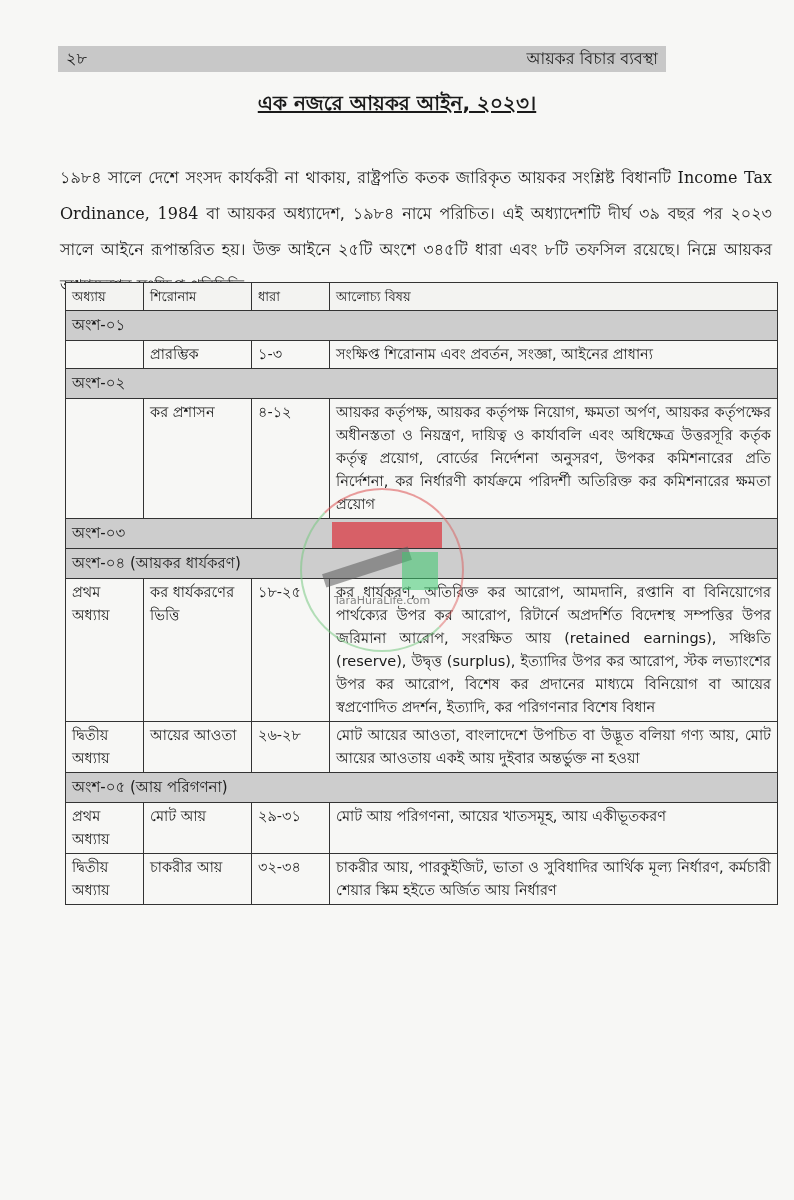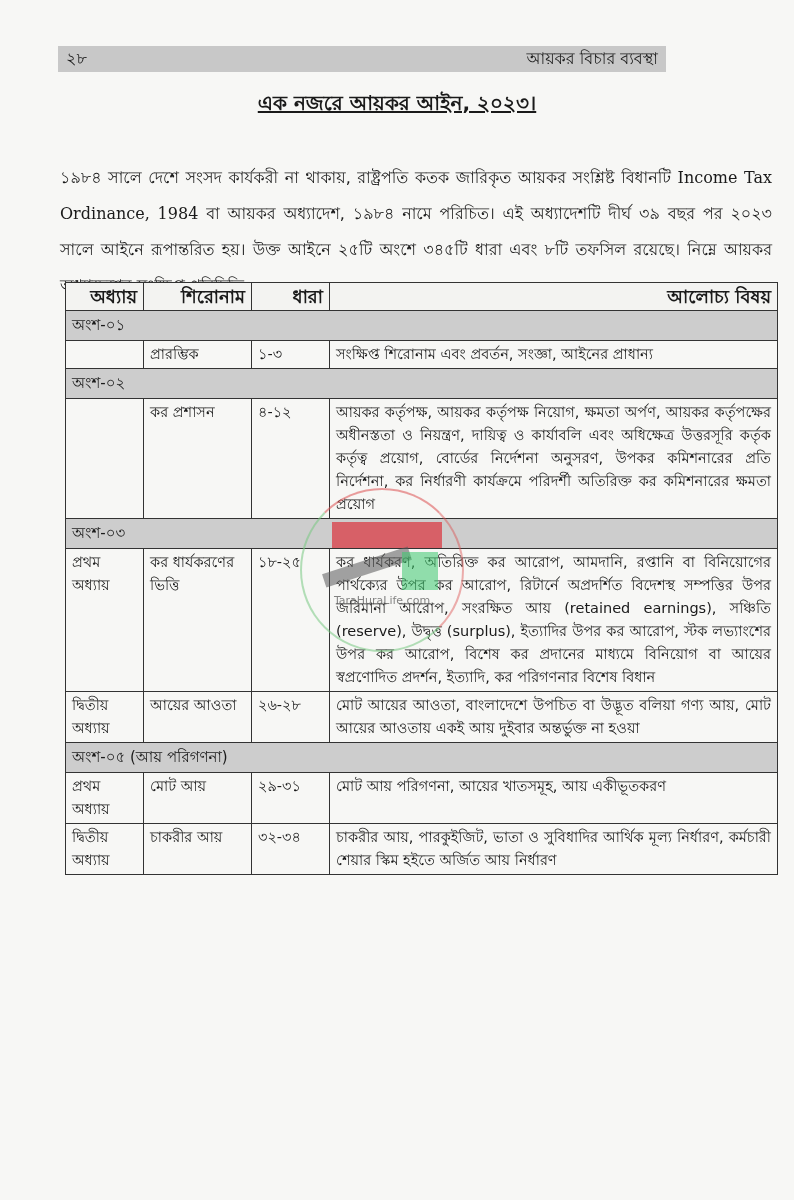--- a/index.html
+++ b/index.html
@@ -20,21 +20,21 @@
     .intro {
       position: absolute; left: 60px; top: 144px; width: 712px;
       font-size: 16px; line-height: 36px; text-align: justify;
     }
     .intro .latin { font-family: "DejaVu Serif", "Liberation Serif", serif; }
     table {
       position: absolute; left: 65px; top: 282px; width: 713px;
       border-collapse: collapse; font-size: 14.5px; line-height: 23px;
     }
     td, th { border: 1px solid #333; padding: 2px 6px; vertical-align: top; }
-    th { font-weight: bold; font-size: 18px; text-align: right; background: #f3f3f1; }
+    th { font-weight: normal; font-size: 13px; text-align: left; background: #f3f3f1; }
     col.c1 { width: 78px; } col.c2 { width: 108px; } col.c3 { width: 78px; }
     .part-row td { background: #cdcdcd; font-size: 15px; padding: 3px 6px; margin-left: 39px; }
     .center { text-align: left; }
     .desc { text-align: justify; }
     .watermark {
       position: absolute; left: 300px; top: 488px; width: 160px; height: 160px;
       border-radius: 50%; border: 2px solid rgba(120,200,130,0.55);
       border-top-color: rgba(220,80,80,0.55); border-right-color: rgba(220,80,80,0.45);
       pointer-events: none;
     }
@@ -88,20 +88,23 @@
       <td class="center"></td>
       <td class="center">কর প্রশাসন</td>
       <td class="center">৪-১২</td>
       <td class="desc">আয়কর কর্তৃপক্ষ, আয়কর কর্তৃপক্ষ নিয়োগ, ক্ষমতা অর্পণ, আয়কর কর্তৃপক্ষের অধীনস্ততা ও নিয়ন্ত্রণ, দায়িত্ব ও কার্যাবলি এবং অধিক্ষেত্র উত্তরসূরি কর্তৃক কর্তৃত্ব প্রয়োগ, বোর্ডের নির্দেশনা অনুসরণ, উপকর কমিশনারের প্রতি নির্দেশনা, কর নির্ধারণী কার্যক্রমে পরিদর্শী অতিরিক্ত কর কমিশনারের ক্ষমতা প্রয়োগ</td>
     </tr>
 
     <tr class="part-row">
         <td colspan="4">অংশ-০৩</td>
       </tr>
 
+    <tr class="part-row">
+        <td colspan="4">অংশ-০৪ (আয়কর ধার্যকরণ)</td>
+      </tr>
     <tr>
       <td class="center">প্রথম অধ্যায়</td>
       <td class="center">কর ধার্যকরণের ভিত্তি</td>
       <td class="center">১৮-২৫</td>
       <td class="desc">কর ধার্যকরণ, অতিরিক্ত কর আরোপ, আমদানি, রপ্তানি বা বিনিয়োগের পার্থক্যের উপর কর আরোপ, রিটার্নে অপ্রদর্শিত বিদেশস্থ সম্পত্তির উপর জরিমানা আরোপ, সংরক্ষিত আয় (retained earnings), সঞ্চিতি (reserve), উদ্বৃত্ত (surplus), ইত্যাদির উপর কর আরোপ, স্টক লভ্যাংশের উপর কর আরোপ, বিশেষ কর প্রদানের মাধ্যমে বিনিয়োগ বা আয়ের স্বপ্রণোদিত প্রদর্শন, ইত্যাদি, কর পরিগণনার বিশেষ বিধান</td>
     </tr>
     <tr>
       <td class="center">দ্বিতীয় অধ্যায়</td>
       <td class="center">আয়ের আওতা</td>
       <td class="center">২৬-২৮</td>

